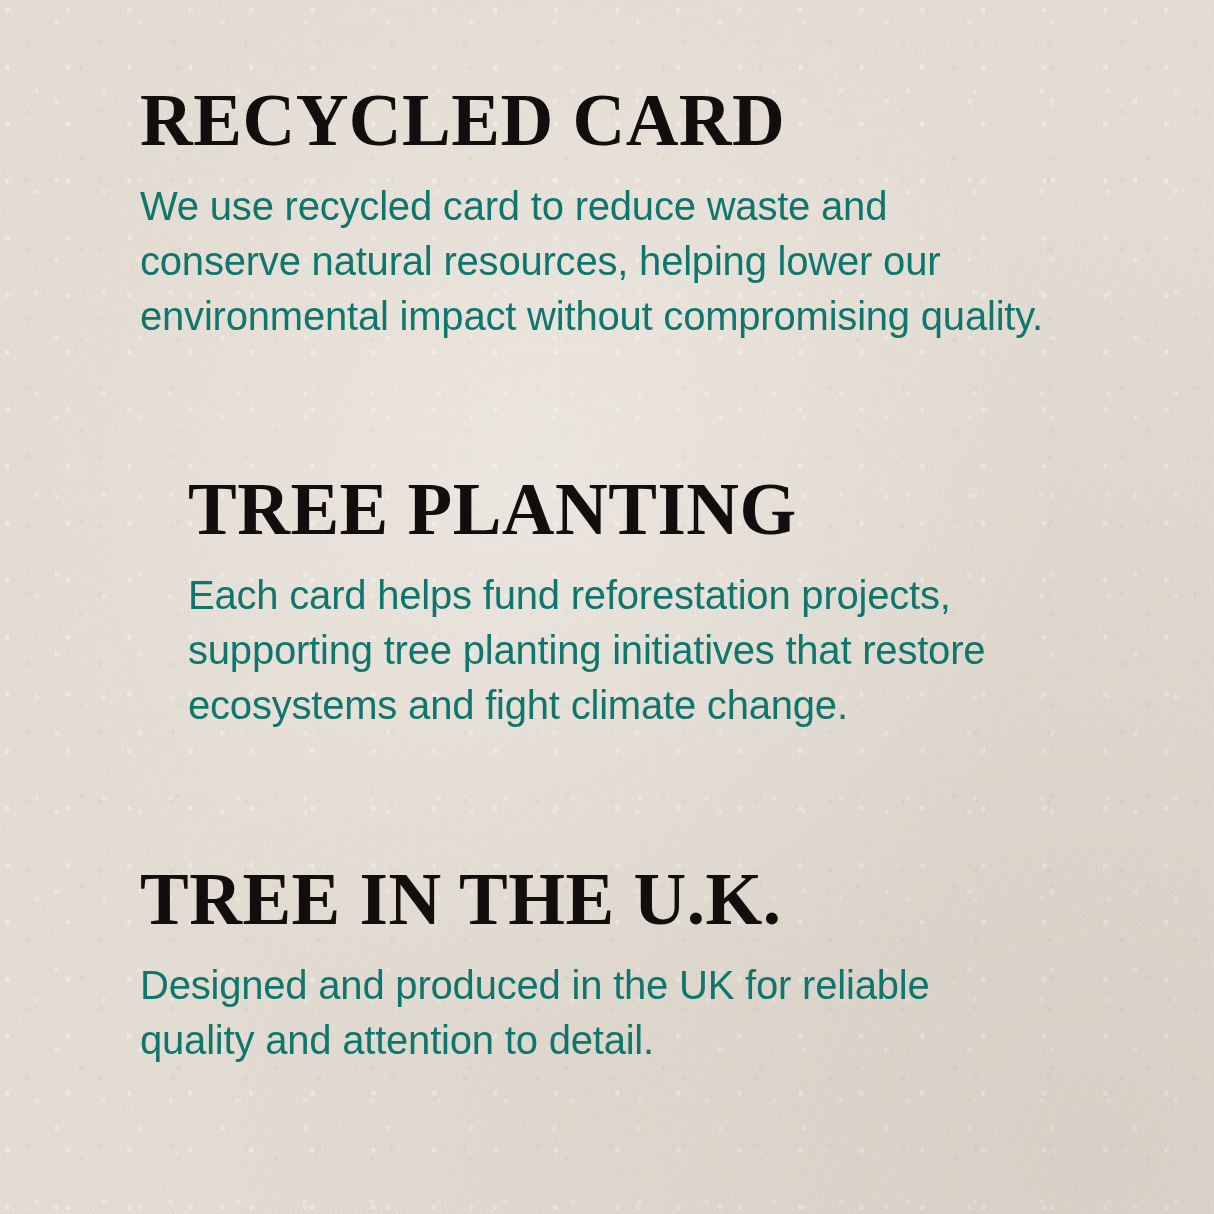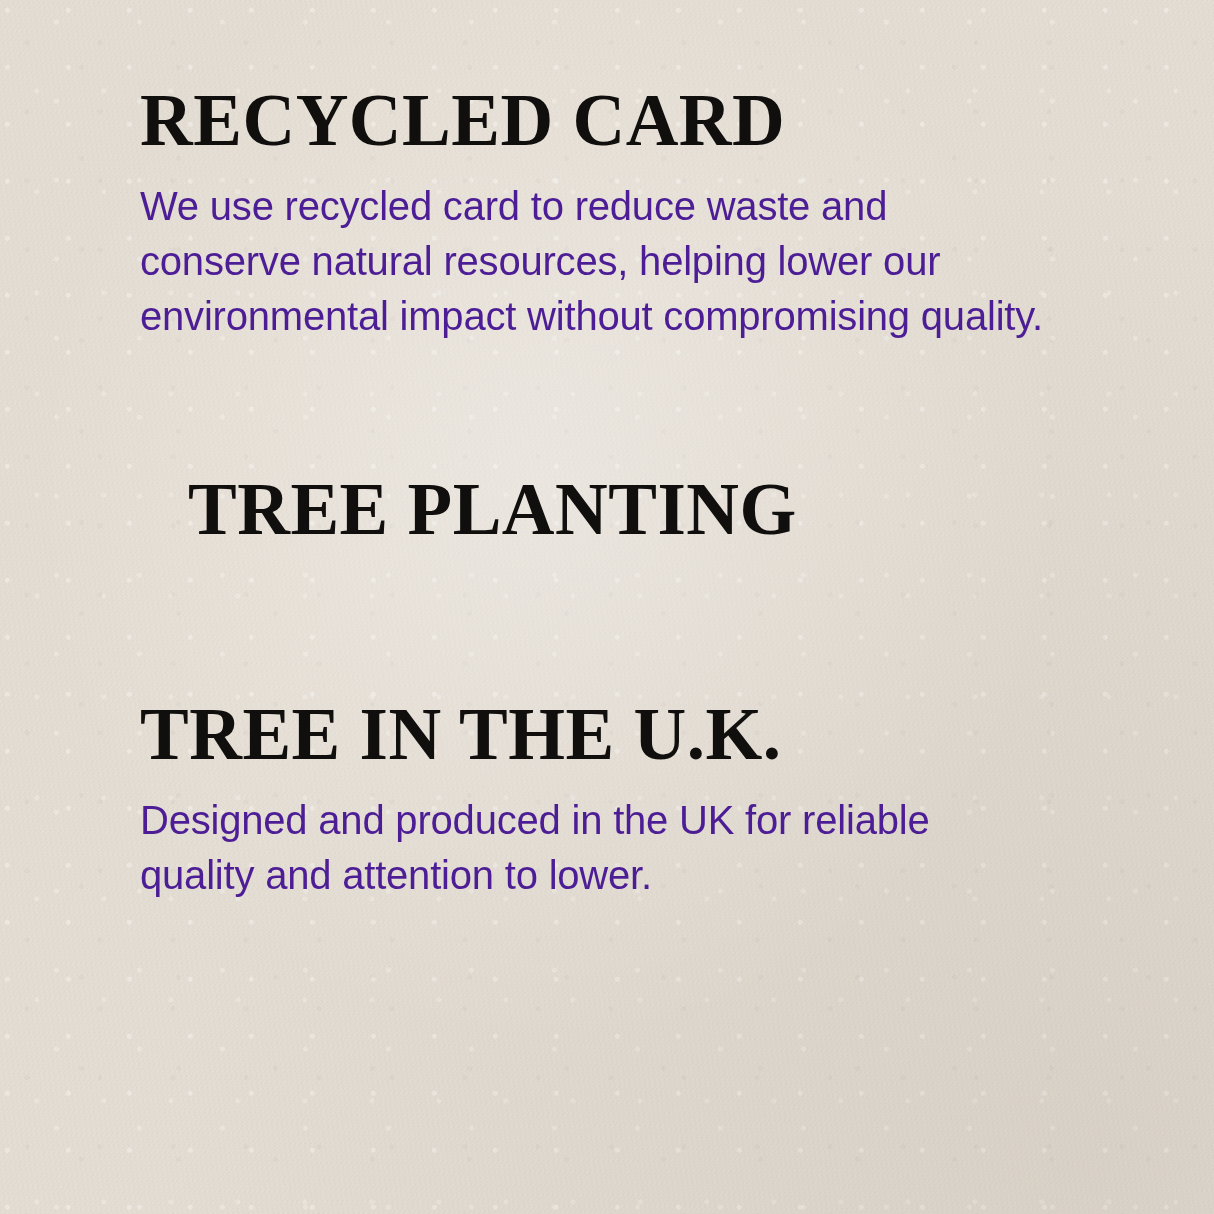--- a/index.html
+++ b/index.html
@@ -69,21 +69,21 @@
     font-size: 73px;
     line-height: 1.0;
     letter-spacing: 0.5px;
     margin: 0 0 22px 0;
     white-space: nowrap;
   }
 
   .body-text {
     font-family: "Liberation Sans", sans-serif;
     font-weight: 400;
-    color: #4c1d95;
+    color: #0f766e;
     font-size: 40px;
     line-height: 1.38;
     margin: 0;
     max-width: 1000px;
     letter-spacing: -0.2px;
   }
 
   .body-text.narrow { max-width: 905px; }
   .body-text.wide { max-width: 980px; }
 </style>
@@ -97,21 +97,22 @@
 
   <div id="content">
 
     <section class="section section-1">
       <h2 class="heading">RECYCLED CARD</h2>
       <p class="body-text narrow">We use recycled card to reduce waste and conserve natural resources, helping lower our environmental impact without compromising quality.</p>
     </section>
 
     <section class="section section-2">
       <h2 class="heading">TREE PLANTING</h2>
+      <p class="body-text wide">Each card helps fund reforestation projects, supporting tree planting initiatives that restore ecosystems and fight climate change.</p>
     </section>
 
     <section class="section section-3">
       <h2 class="heading">TREE IN THE U.K.</h2>
-      <p class="body-text narrow">Designed and produced in the UK for reliable quality and attention to lower.</p>
+      <p class="body-text narrow">Designed and produced in the UK for reliable quality and attention to detail.</p>
     </section>
 
   </div>
 </div>
 
 </body></html>

